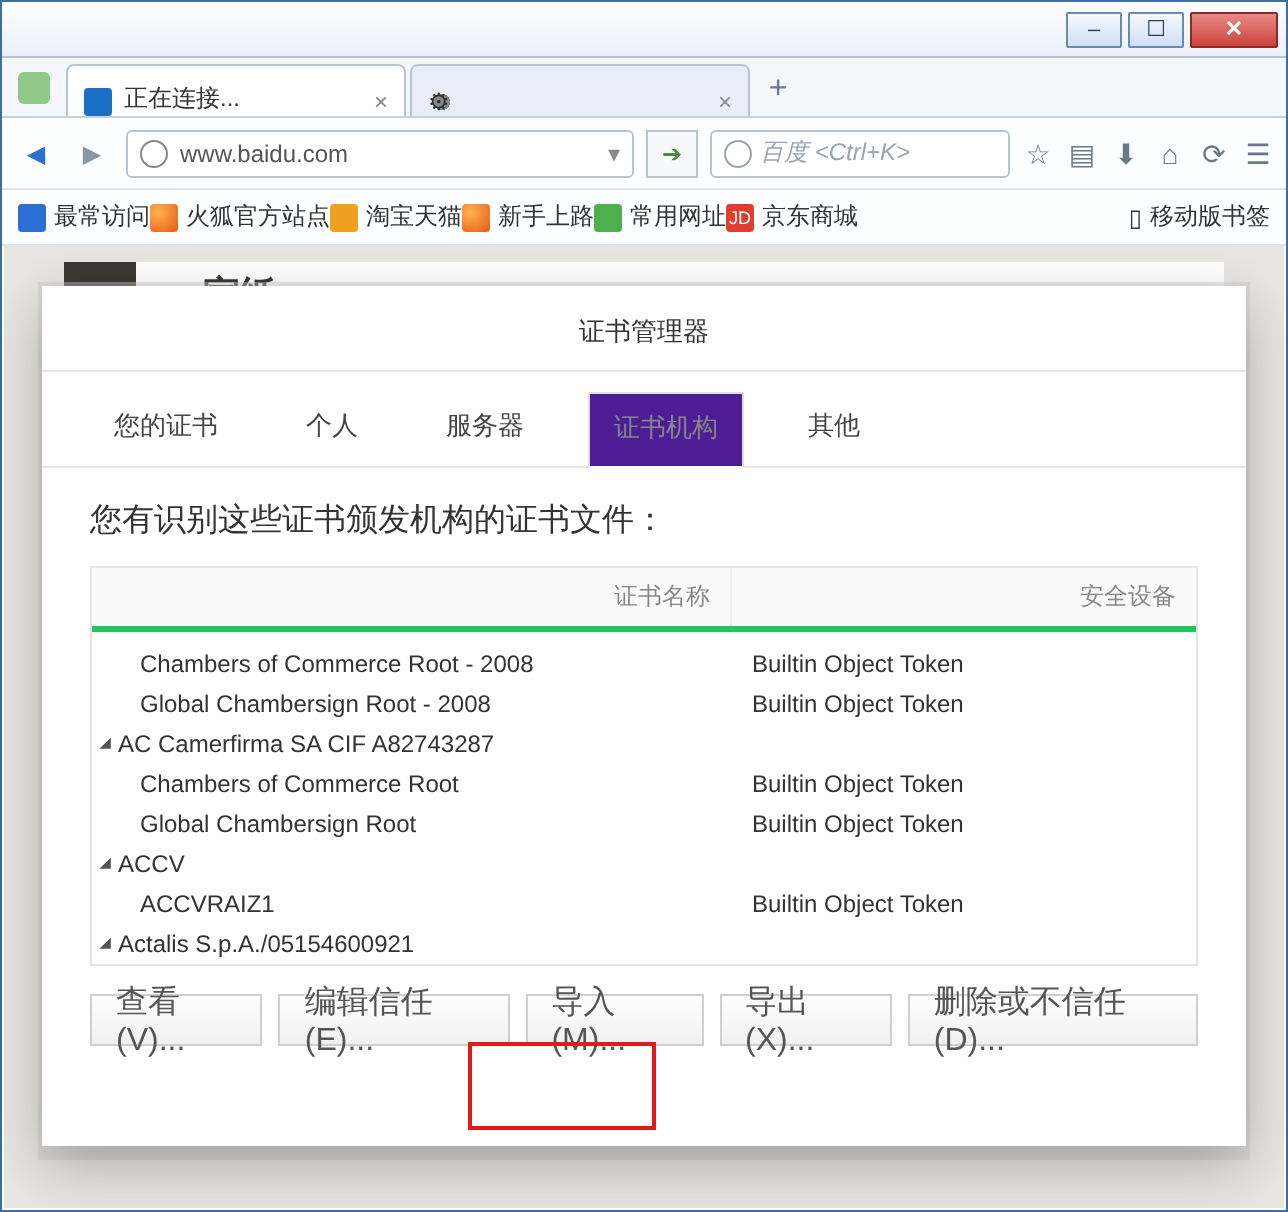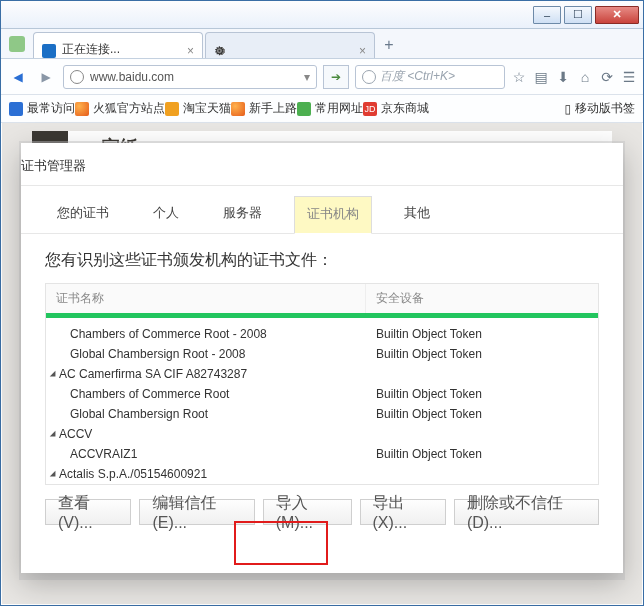--- a/index.html
+++ b/index.html
@@ -47,30 +47,30 @@
   
   
   .page-bg { position:absolute; top:122px; left:1px; right:1px; bottom:1px; background:#e8e6e3; overflow:hidden;}
   .page-strip { position:absolute; top:8px; left:30px; right:30px; height:30px; background:#fff; border-bottom:1px solid #d0cbc3;}
   .page-strip .blk { position:absolute; left:0; top:0; width:36px; height:30px; background:#3b3833;}
   .page-strip .ttl { position:absolute; left:70px; top:4px; font-size:18px; color:#3b3833; font-weight:bold;}
   
   
   .modal-overlay { position:absolute; top:140px; left:18px; right:18px; bottom:25px; background:rgba(200,200,200,0.45);}
   .modal { position:absolute; top:142px; left:20px; right:20px; height:430px; background:#fff; box-shadow:0 10px 28px rgba(0,0,0,0.25); display:flex; flex-direction:column;}
-  .modal-title { font-size:13px; color:#333; padding:14px 0 10px; border-bottom:1px solid #e7e7e7;}
+  .modal-title { text-align:center; font-size:13px; color:#333; padding:14px 0 10px; border-bottom:1px solid #e7e7e7;}
   
   .cert-tabs { display:flex; gap:20px; padding:10px 24px 0; border-bottom:1px solid #e7e7e7;}
   .cert-tab { padding:8px 12px 10px; color:#444; font-size:13px;}
-  .cert-tab.active { border:1px solid #ddd; border-bottom:1px solid #fff; margin-bottom:-1px; color:#878787; background:#fef9c3;}
+  .cert-tab.active { border:1px solid #ddd; border-bottom:1px solid #fff; margin-bottom:-1px; color:#878787; background:#4c1d95;}
   
   .modal-desc { padding:16px 24px 12px; color:#333; font-size:16px;}
   
   .cert-table { margin:0 24px; border:1px solid #e4e4e4;}
-  .cert-head { display:flex; background:#fafafa; border-bottom:5px solid #22c55e;}
+  .cert-head { display:flex; background:#fafafa; border-bottom:3px solid #22c55e;text-align:right;}
   .cert-head .col { padding:6px 10px; color:#888; font-size:12px;}
   .col1 { flex:0 0 320px; border-right:1px solid #eee;}
   .col2 { flex:1;}
   .cert-body { max-height:180px; overflow:hidden; font-size:12px; color:#333;}
   .row { display:flex; padding:3px 0;}
   .row .c1 { flex:0 0 320px; padding-left:10px;}
   .row .c2 { flex:1; padding-left:10px;}
   .row.group .c1 { padding-left:6px;}
   .row.child .c1 { padding-left:24px;}
   .tri { display:inline-block; width:0;height:0; border-left:4px solid #555; border-top:4px solid transparent; border-bottom:4px solid transparent; transform:rotate(45deg); margin-right:3px; vertical-align:middle;}

